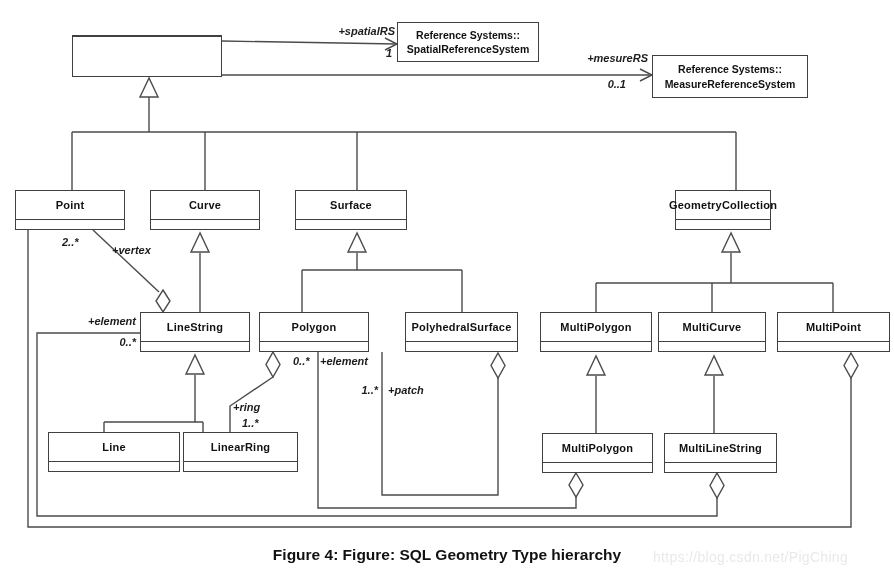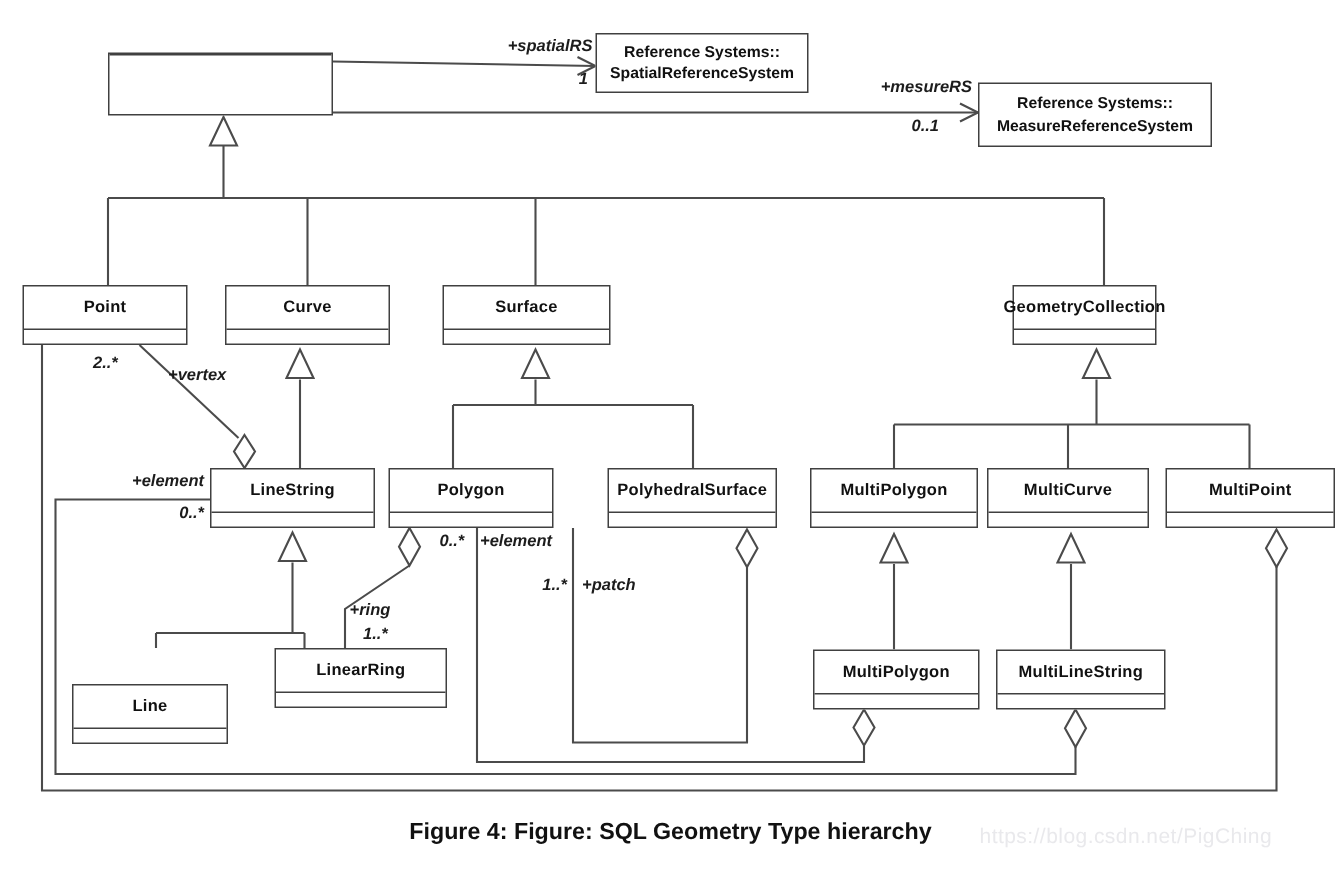--- a/index.html
+++ b/index.html
@@ -160,21 +160,21 @@
   <div class="cls" style="left:658px;top:312px;width:108px;height:40px">
     <div class="t">MultiCurve</div>
     <div class="a"></div>
   </div>
 
   <div class="cls" style="left:777px;top:312px;width:113px;height:40px">
     <div class="t">MultiPoint</div>
     <div class="a"></div>
   </div>
 
-  <div class="cls" style="left:48px;top:456px;width:104px;height:40px">
+  <div class="cls" style="left:48px;top:432px;width:132px;height:40px">
     <div class="t">Line</div>
     <div class="a"></div>
   </div>
 
   <div class="cls" style="left:183px;top:432px;width:115px;height:40px">
     <div class="t">LinearRing</div>
     <div class="a"></div>
   </div>
 
   <div class="cls" style="left:542px;top:433px;width:111px;height:40px">

